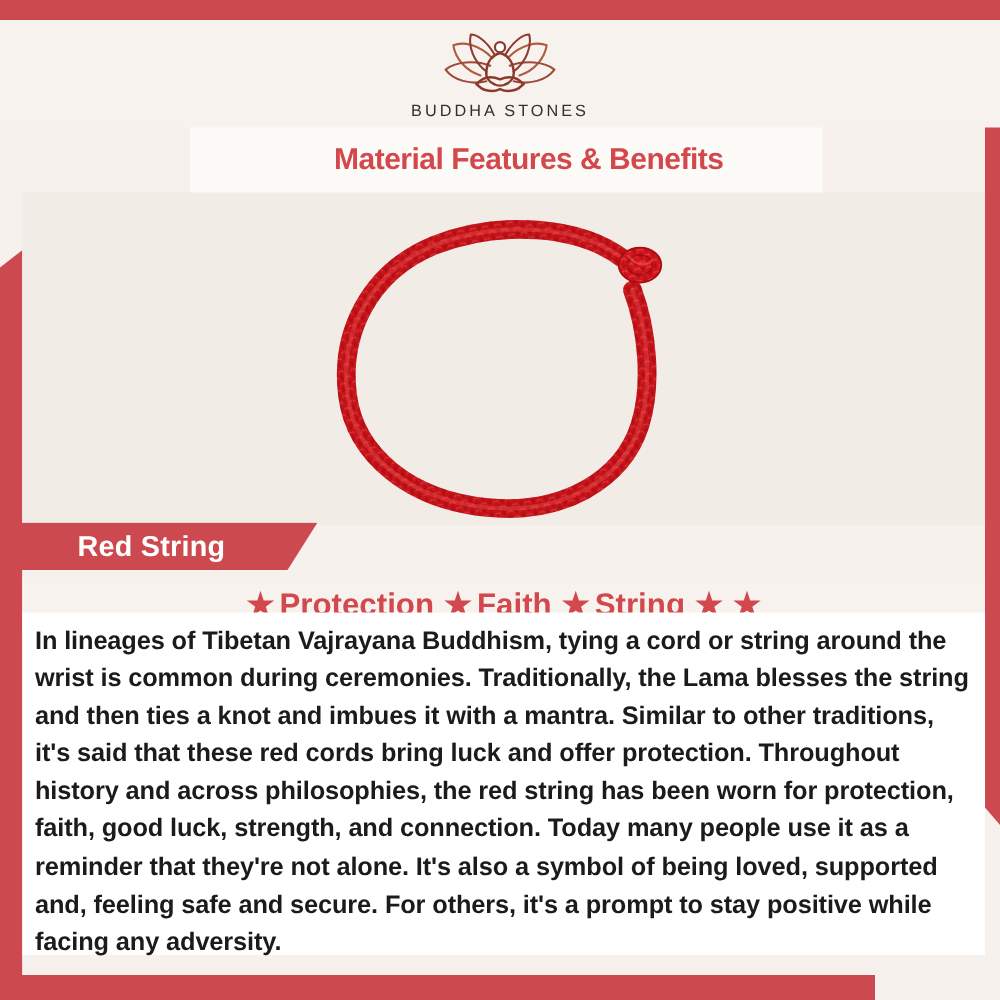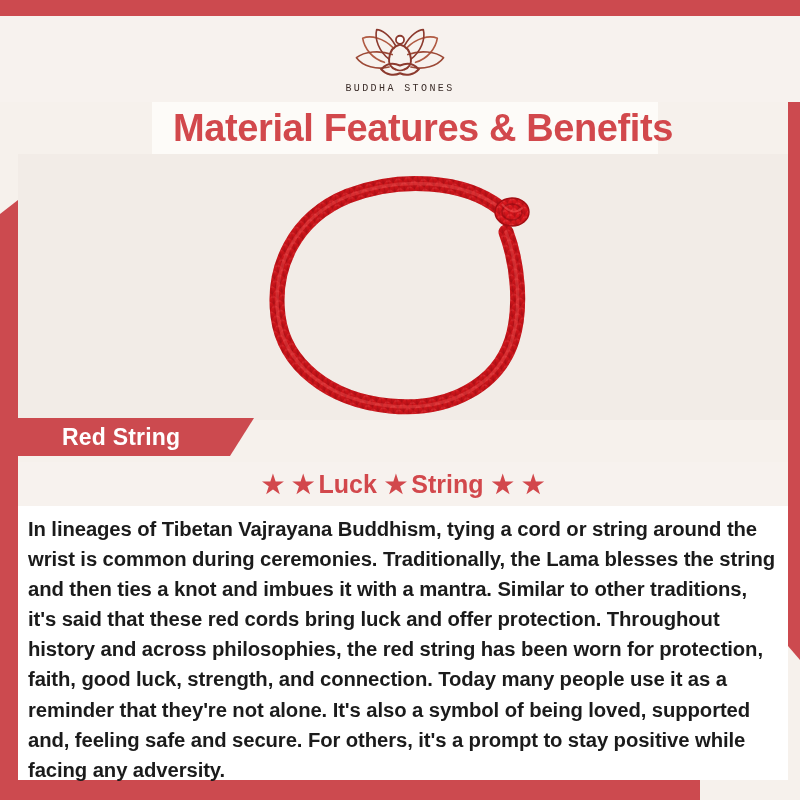--- a/index.html
+++ b/index.html
@@ -59,39 +59,39 @@
     justify-content: center;
   }
   .logo-wrap {
     display: flex;
     flex-direction: column;
     align-items: center;
     gap: 2px;
   }
   .logo-mark { width: 112px; height: 56px; display: block; }
   .logo-text {
-    font-family: Liberation Mono, monospace;
-    font-size: 10px;
+    font-family: Liberation Sans, sans-serif;
+    font-size: 13px;
     letter-spacing: 2.4px;
     color: #3a2c28;
     font-weight: 400;
   }
 
   
   .title-strip {
     position: absolute;
     left: 152px; top: 102px;
     width: 506px; height: 52px;
     background: #fdfbf8;
     display: flex;
     align-items: center;
     justify-content: center;
   }
   .title-text {
-    font-size: 38px;
+    font-size: 24px;
     font-weight: 700;
     color: #d2484c;
     letter-spacing: -0.4px;
     white-space: nowrap;
     margin-left: 36px;
   }
 
   
   .product-area {
     position: absolute;
@@ -142,21 +142,21 @@
   }
   .benefit .star {
     color: #d2484c;
     font-size: 25px;
     line-height: 1;
   }
 
   
   .description {
     position: absolute;
-    left: 18px; top: 506px;
+    left: 18px; top: 490px;
     width: 770px; height: 274px;
     background: #ffffff;
     padding: 8px 8px 0 10px;
   }
   .description p {
     font-size: 20.3px;
     line-height: 30.1px;
     color: #1b1b1b;
     font-weight: 700;
     text-align: left;
@@ -239,24 +239,25 @@
     </svg>
   </div>
 
   <div class="name-banner">
     <span class="name-banner-text">Red String</span>
   </div>
 
   <div class="benefits">
     <span class="benefit">
       <span class="star">★</span>
-    </span>
-    <span class="benefit">
-      <span class="star">★</span>
-      <span>Luck</span>
+      <span>Protection</span>
+    </span>
+    <span class="benefit">
+      <span class="star">★</span>
+      <span>Faith</span>
     </span>
     <span class="benefit">
       <span class="star">★</span>
       <span>String</span>
     </span>
     <span class="benefit">
       <span class="star">★</span>
     </span>
     <span class="benefit">
       <span class="star">★</span>

